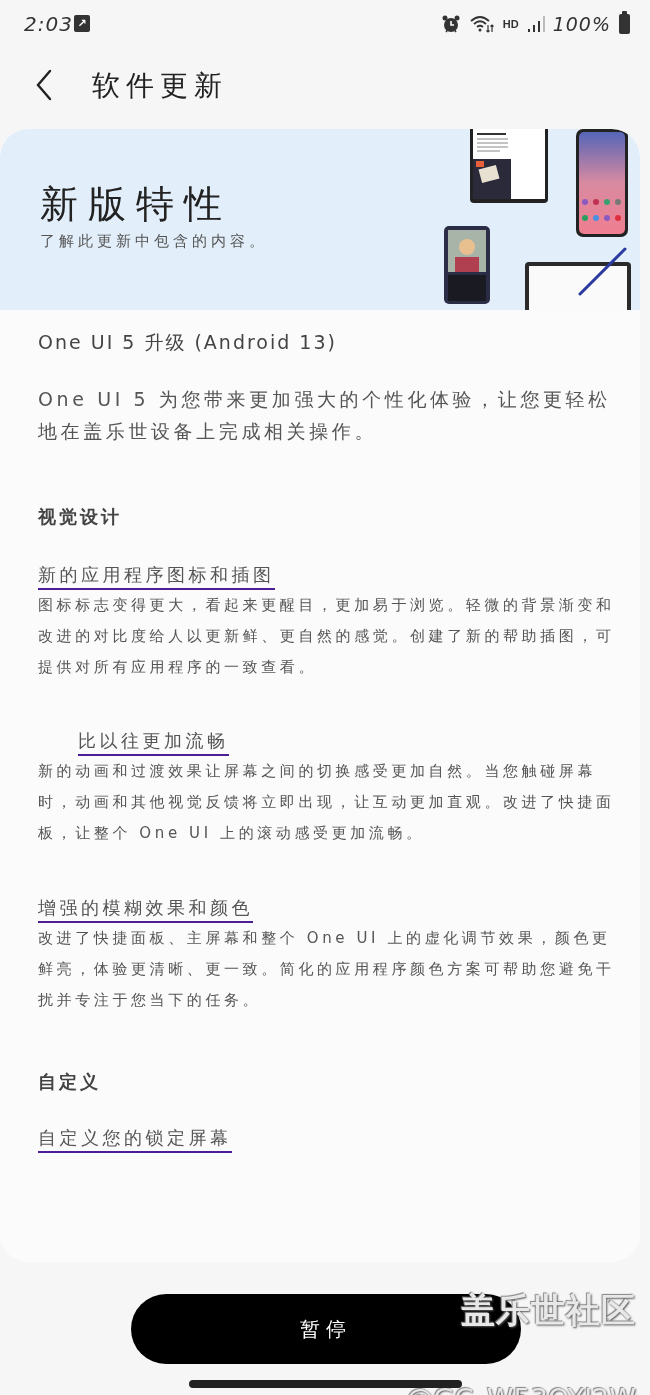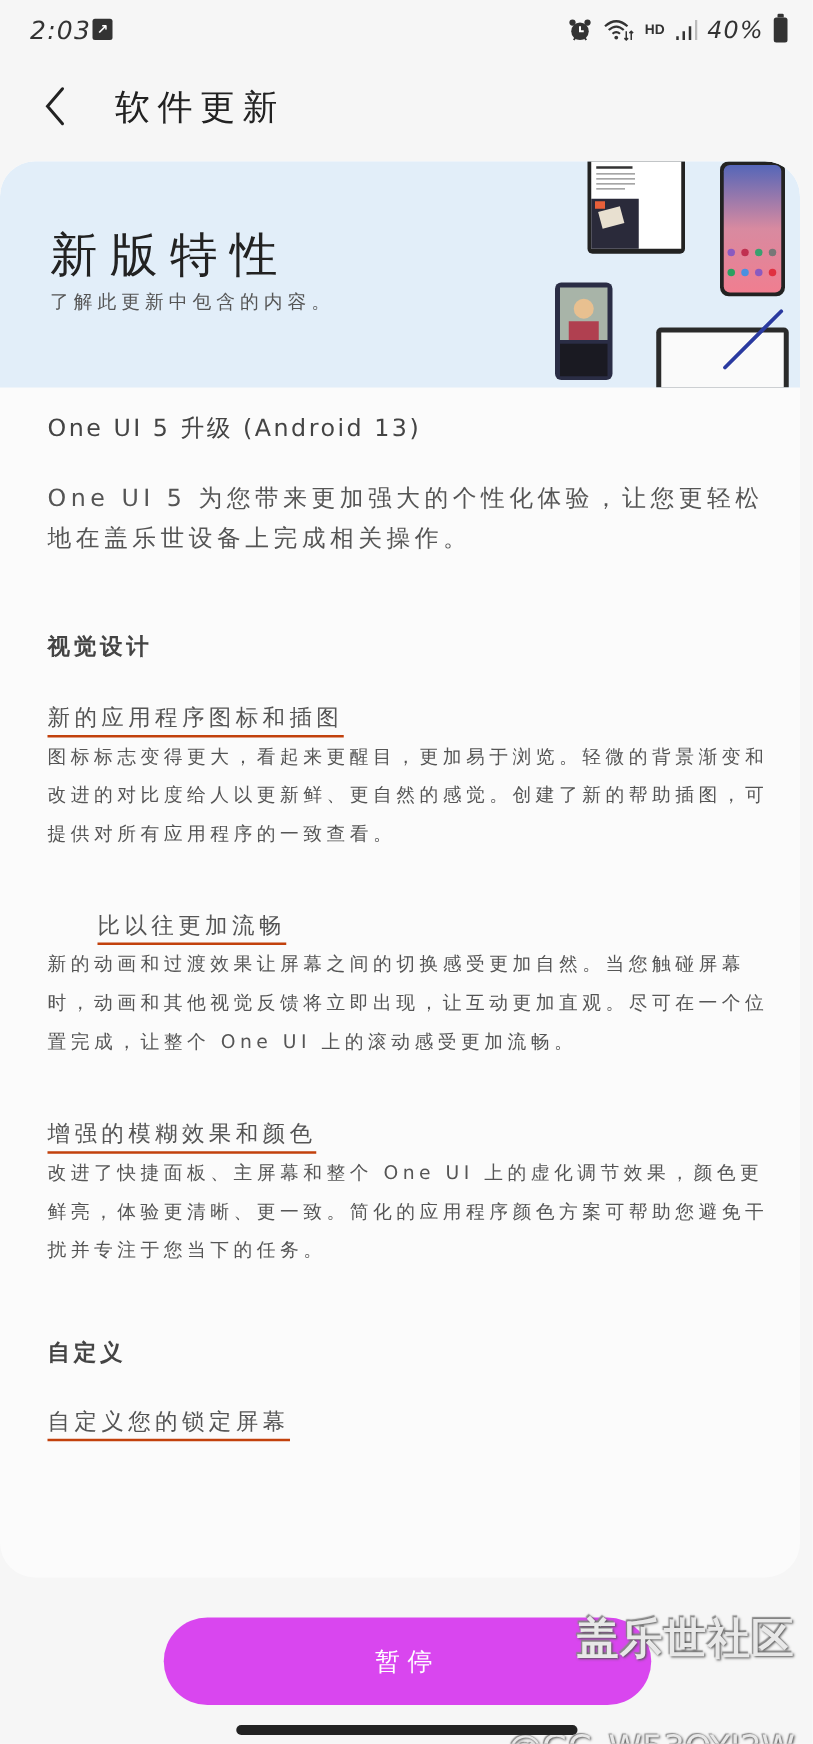--- a/index.html
+++ b/index.html
@@ -71,31 +71,31 @@
   .intro {
     position: absolute; left: 38px; top: 254px; width: 580px; font-size: 19px;
     line-height: 32px; color: #555; letter-spacing: 3.6px;
   }
   .section-title {
     position: absolute; left: 38px; font-size: 18px; font-weight: bold; color: #444;
     letter-spacing: 3px;
   }
   .feature-title {
     position: absolute; left: 38px; font-size: 18px; color: #555; letter-spacing: 3.5px;
-    border-bottom: 2px solid #c2410c; padding-bottom: 0px; line-height: 26px;
+    border-bottom: 2px solid #4c1d95; padding-bottom: 0px; line-height: 26px;
   }
   .feature-body {
     position: absolute; left: 38px; width: 580px; font-size: 15px; line-height: 31px;
     color: #555; letter-spacing: 3.6px;
   }
 
   
   .pause-btn {
     position: absolute; left: 131px; top: 1294px; width: 390px; height: 70px;
-    background: #d946ef; border-radius: 35px; color: #fff; font-size: 20px;
+    background: #000000; border-radius: 35px; color: #fff; font-size: 20px;
     display: flex; align-items: center; justify-content: center; letter-spacing: 6px;
     font-family: "DejaVu Serif", serif; cursor: pointer;
   }
   .watermark-1 {
     position: absolute; right: 14px; top: 1288px; font-size: 34px; color: #e8e8e8;
     font-family: "DejaVu Sans", sans-serif; font-weight: bold;
     text-shadow: 1px 1px 2px #555, -1px -1px 1px #888; letter-spacing: 1px;
   }
   .watermark-2 {
     position: absolute; right: 14px; top: 1339px; font-size: 27px; color: #e8e8e8;
@@ -129,21 +129,21 @@
       <circle cx="11" cy="16" r="1.5" fill="#333"></circle>
       <path d="M19 11 V18 M17.5 16.5 L19 18 L20.5 16.5 M23 18 V11 M21.5 12.5 L23 11 L24.5 12.5" stroke="#333" stroke-width="1.2" fill="none"></path>
     </svg>
     <span class="sb-hd">HD</span>
     <svg class="sb-signal" viewBox="0 0 18 18">
       <rect x="1" y="14" width="2" height="3" fill="#333"></rect>
       <rect x="6" y="10" width="2" height="7" fill="#333"></rect>
       <rect x="11" y="6" width="2" height="11" fill="#333"></rect>
       <rect x="16" y="1" width="2" height="16" fill="#bbb"></rect>
     </svg>
-    <span class="sb-battery-text">40%</span>
+    <span class="sb-battery-text">100%</span>
     <span class="sb-battery"></span>
   </div>
 </div>
 
 <div class="app-bar">
   <div class="back-btn">
     <svg width="20" height="34" viewBox="0 0 20 34">
       <path d="M16 3 L4 17 L16 31" stroke="#222" stroke-width="2.4" fill="none" stroke-linecap="round"></path>
     </svg>
   </div>
@@ -199,21 +199,21 @@
 
   <div class="version">One UI 5 升级 (Android 13)</div>
   <div class="intro">One UI 5 为您带来更加强大的个性化体验，让您更轻松地在盖乐世设备上完成相关操作。</div>
 
   <div class="section-title" style="top:376px;">视觉设计</div>
 
   <div class="feature-title" style="top:433px;">新的应用程序图标和插图</div>
   <div class="feature-body" style="top:461px;">图标标志变得更大，看起来更醒目，更加易于浏览。轻微的背景渐变和改进的对比度给人以更新鲜、更自然的感觉。创建了新的帮助插图，可提供对所有应用程序的一致查看。</div>
 
   <div class="feature-title" style="top:599px;margin-left:40px;">比以往更加流畅</div>
-  <div class="feature-body" style="top:627px;">新的动画和过渡效果让屏幕之间的切换感受更加自然。当您触碰屏幕时，动画和其他视觉反馈将立即出现，让互动更加直观。尽可在一个位置完成，让整个 One UI 上的滚动感受更加流畅。</div>
+  <div class="feature-body" style="top:627px;">新的动画和过渡效果让屏幕之间的切换感受更加自然。当您触碰屏幕时，动画和其他视觉反馈将立即出现，让互动更加直观。改进了快捷面板，让整个 One UI 上的滚动感受更加流畅。</div>
 
   <div class="feature-title" style="top:766px;">增强的模糊效果和颜色</div>
   <div class="feature-body" style="top:794px;">改进了快捷面板、主屏幕和整个 One UI 上的虚化调节效果，颜色更鲜亮，体验更清晰、更一致。简化的应用程序颜色方案可帮助您避免干扰并专注于您当下的任务。</div>
 
   <div class="section-title" style="top:941px;">自定义</div>
 
   <div class="feature-title" style="top:996px;">自定义您的锁定屏幕</div>
 </div>
 
 <div class="pause-btn">暂停</div>

